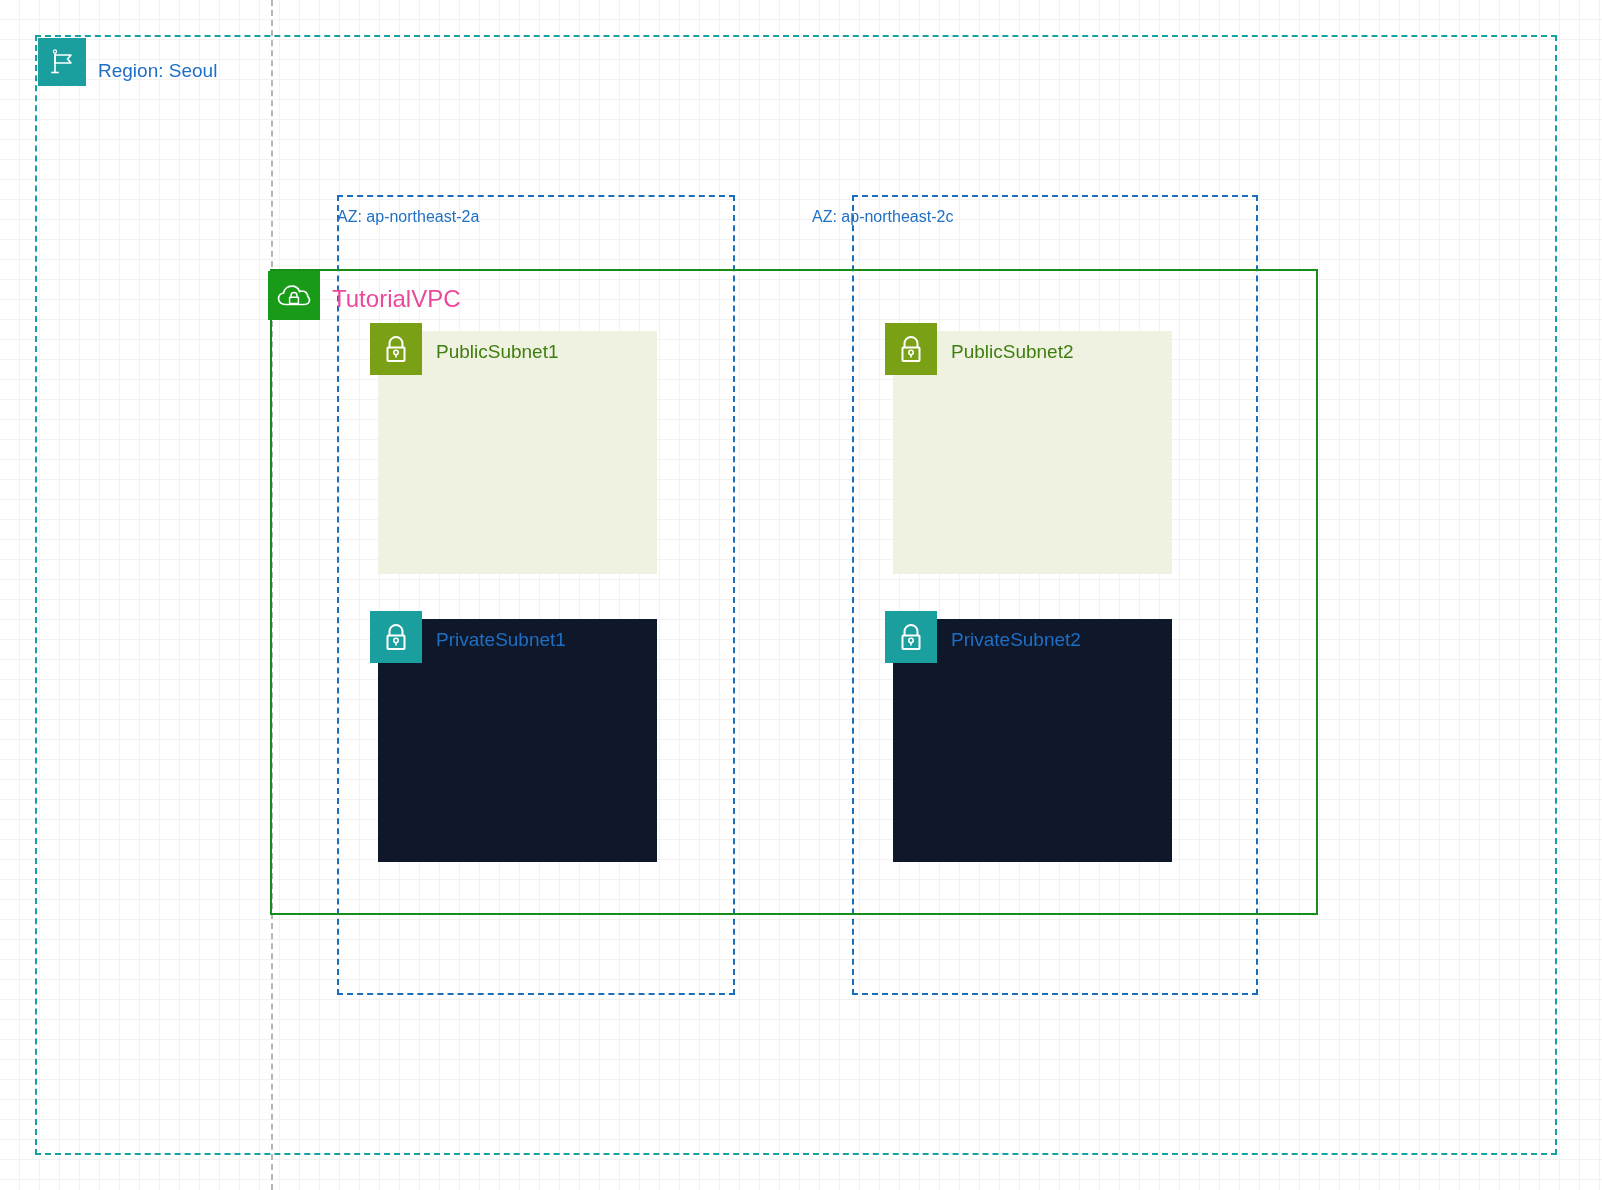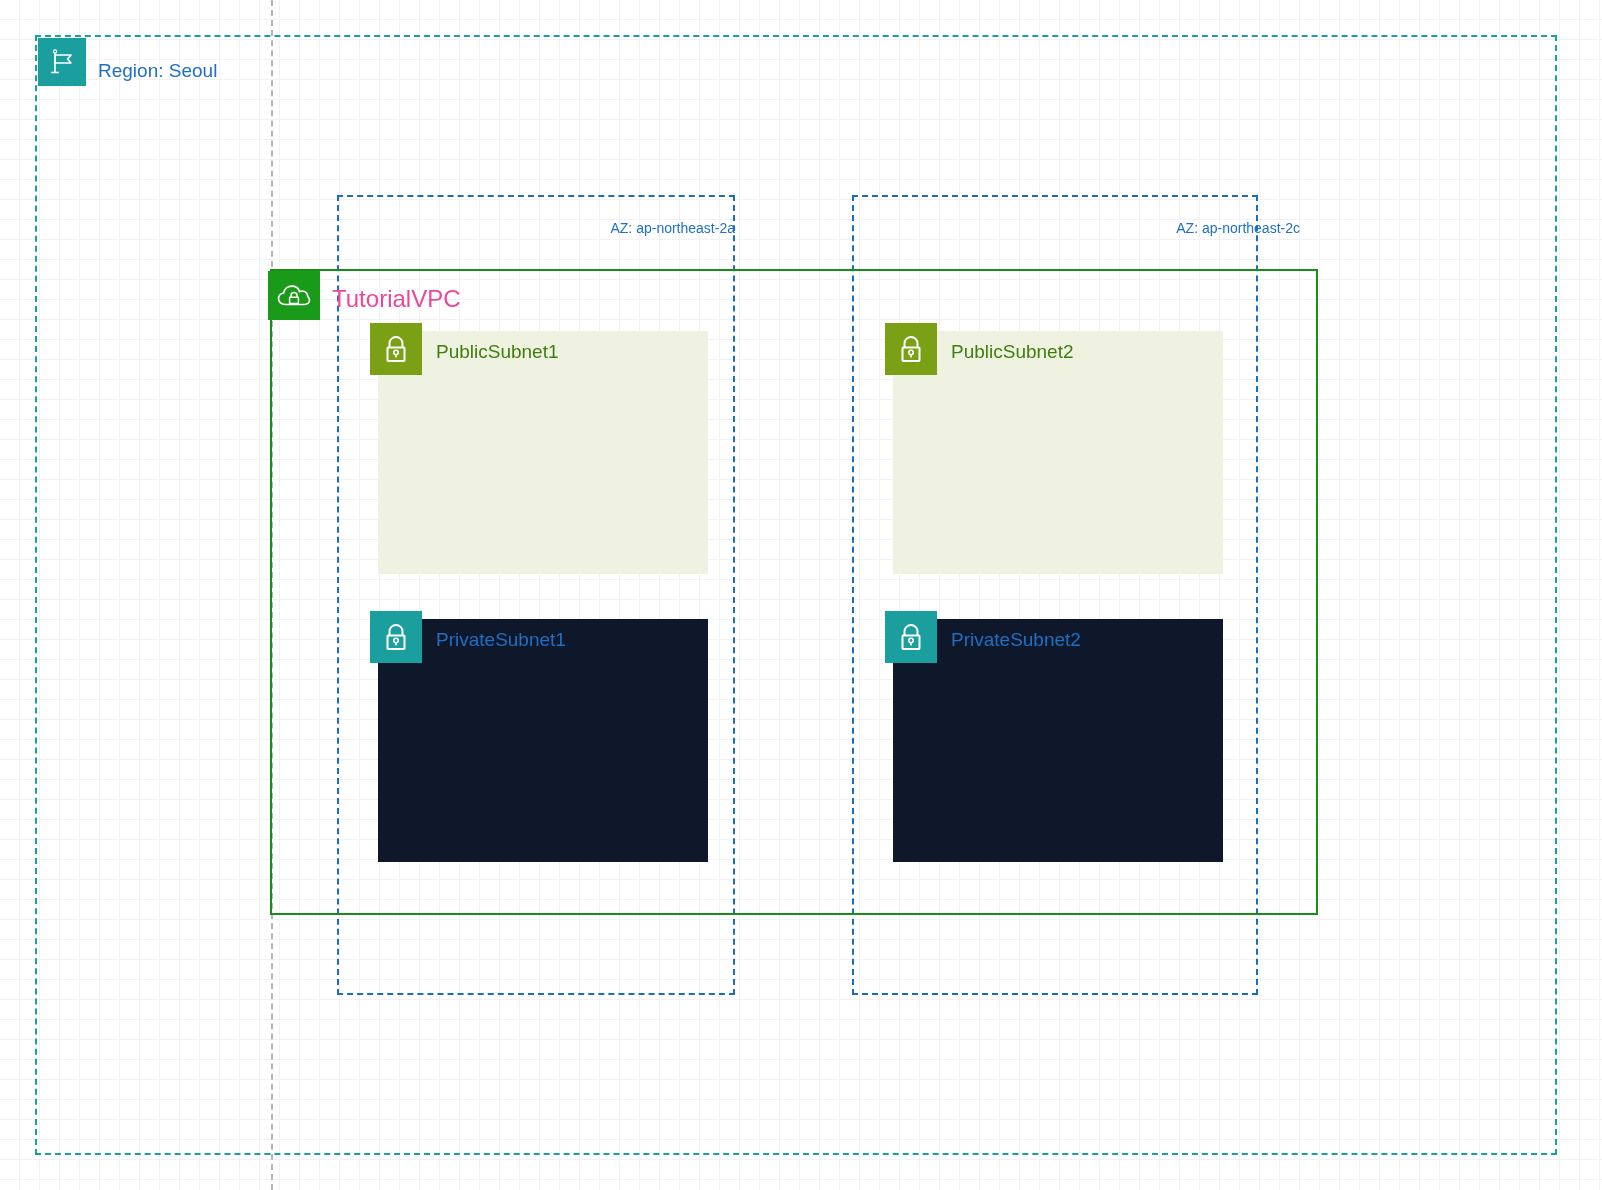--- a/index.html
+++ b/index.html
@@ -41,38 +41,38 @@
     font-size:19px;color:#1f6fc4;white-space:nowrap;
   }
   
   .az-box{
     position:absolute;top:195px;height:800px;
     border:2.5px dashed #1b6fba;
     box-sizing:border-box;
   }
   .az-label{
     position:absolute;top:208px;
-    font-size:14px;color:#1f6fc4;text-align:right;white-space:nowrap;margin-top:12px;
+    font-size:16px;color:#1f6fc4;text-align:left;white-space:nowrap;
   }
   
   #vpc-box{
     position:absolute;left:270px;top:269px;width:1048px;height:646px;
     border:2.5px solid #1a8c19;
     box-sizing:border-box;
   }
   #vpc-icon{
     position:absolute;left:268px;top:271px;width:52px;height:49px;
     background:#1a9a19;display:flex;align-items:center;justify-content:center;
   }
   #vpc-label{
     position:absolute;left:332px;top:285px;
     font-size:24px;color:#ec4899;white-space:nowrap;
   }
   
-  .subnet{position:absolute;width:330px;height:243px;}
+  .subnet{position:absolute;width:279px;height:243px;}
   .subnet.public{background:#eff2e0;}
   .subnet.private{background:#0f172a;}
   .subnet-icon{
     position:absolute;left:-8px;top:-8px;width:52px;height:52px;
     display:flex;align-items:center;justify-content:center;
   }
   .subnet-icon.public{background:#7aa116;}
   .subnet-icon.private{background:#1b9e9e;}
   .subnet-label{
     position:absolute;left:58px;top:10px;font-size:19px;white-space:nowrap;
@@ -96,21 +96,21 @@
     <line x1="4.2" y1="25.5" x2="11.8" y2="25.5" stroke="#ffffff" stroke-width="1.6"></line>
     <path d="M8 8 L24 8 L20.5 12 L24 16 L8 16 Z" fill="none" stroke="#ffffff" stroke-width="1.6" stroke-linejoin="round"></path>
   </svg>
 </div>
 <div id="region-label">Region: Seoul</div>
 
 <div class="az-box" style="left:337px;width:398px;"></div>
 <div class="az-label" style="left:337px;width:398px;">AZ: ap-northeast-2a</div>
 
 <div class="az-box" style="left:852px;width:406px;"></div>
-<div class="az-label" style="left:894px;width:406px;">AZ: ap-northeast-2c</div>
+<div class="az-label" style="left:812px;width:406px;">AZ: ap-northeast-2c</div>
 
 <div id="vpc-box"></div>
 <div id="vpc-icon">
   <svg width="36" height="30" viewBox="0 0 36 30" aria-hidden="true">
     <path d="M9.5 23.5 C4.8 23.5 2.5 20.6 2.5 17.6 C2.5 14.8 4.6 12.4 7.6 12.0 C8.2 8.0 11.6 5.2 15.8 5.2 C19.4 5.2 22.5 7.4 23.6 10.6 C24.3 10.2 25.1 10.0 26.0 10.0 C29.3 10.0 31.8 12.5 31.8 15.6 C32.9 16.4 33.5 17.7 33.5 19.1 C33.5 21.6 31.4 23.5 28.8 23.5 Z" fill="none" stroke="#ffffff" stroke-width="1.7" stroke-linejoin="round"></path>
     <path d="M15.0 16.4 L15.0 14.4 A3.0 3.0 0 0 1 21.0 14.4 L21.0 16.4" fill="none" stroke="#ffffff" stroke-width="1.5"></path>
     <rect x="13.6" y="16.2" width="8.8" height="6.4" rx="0.6" fill="none" stroke="#ffffff" stroke-width="1.5"></rect>
   </svg>
 </div>
 <div id="vpc-label">TutorialVPC</div>

